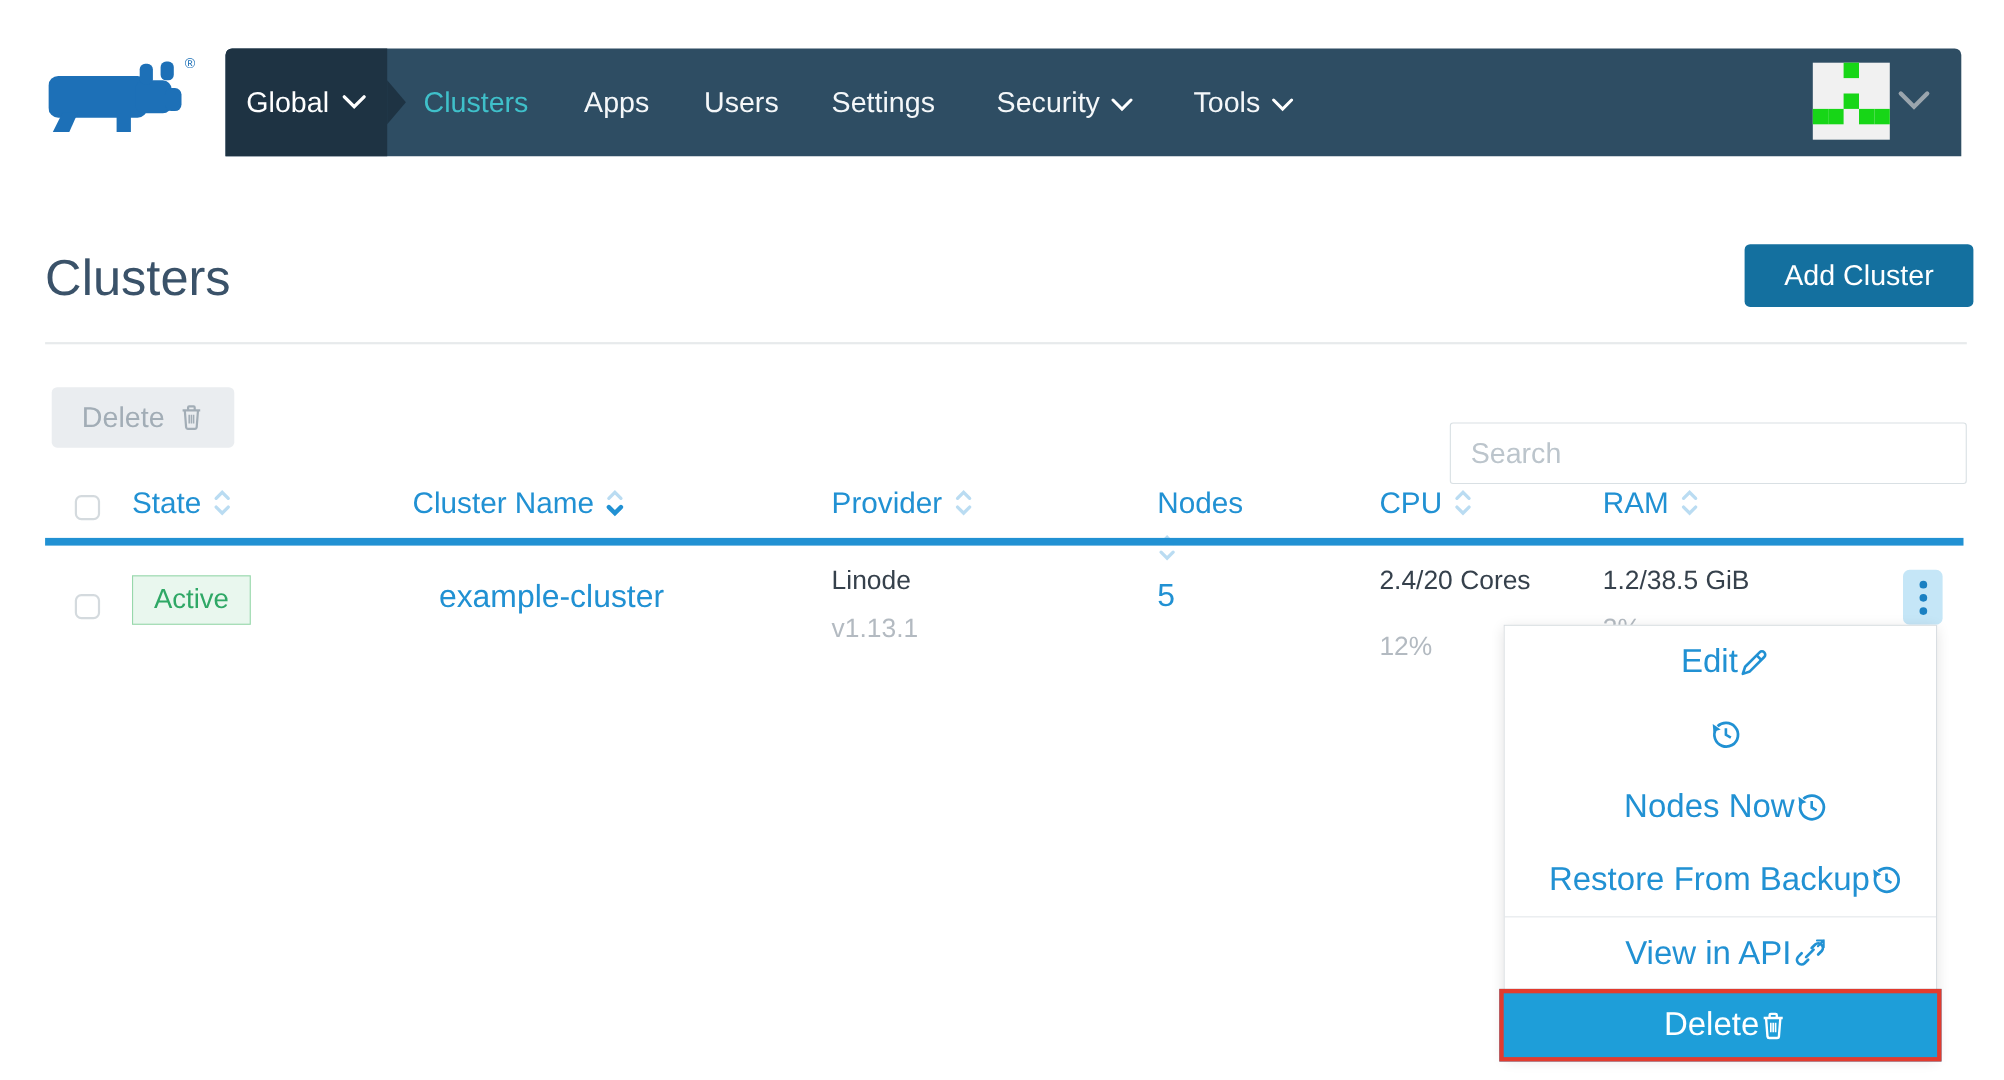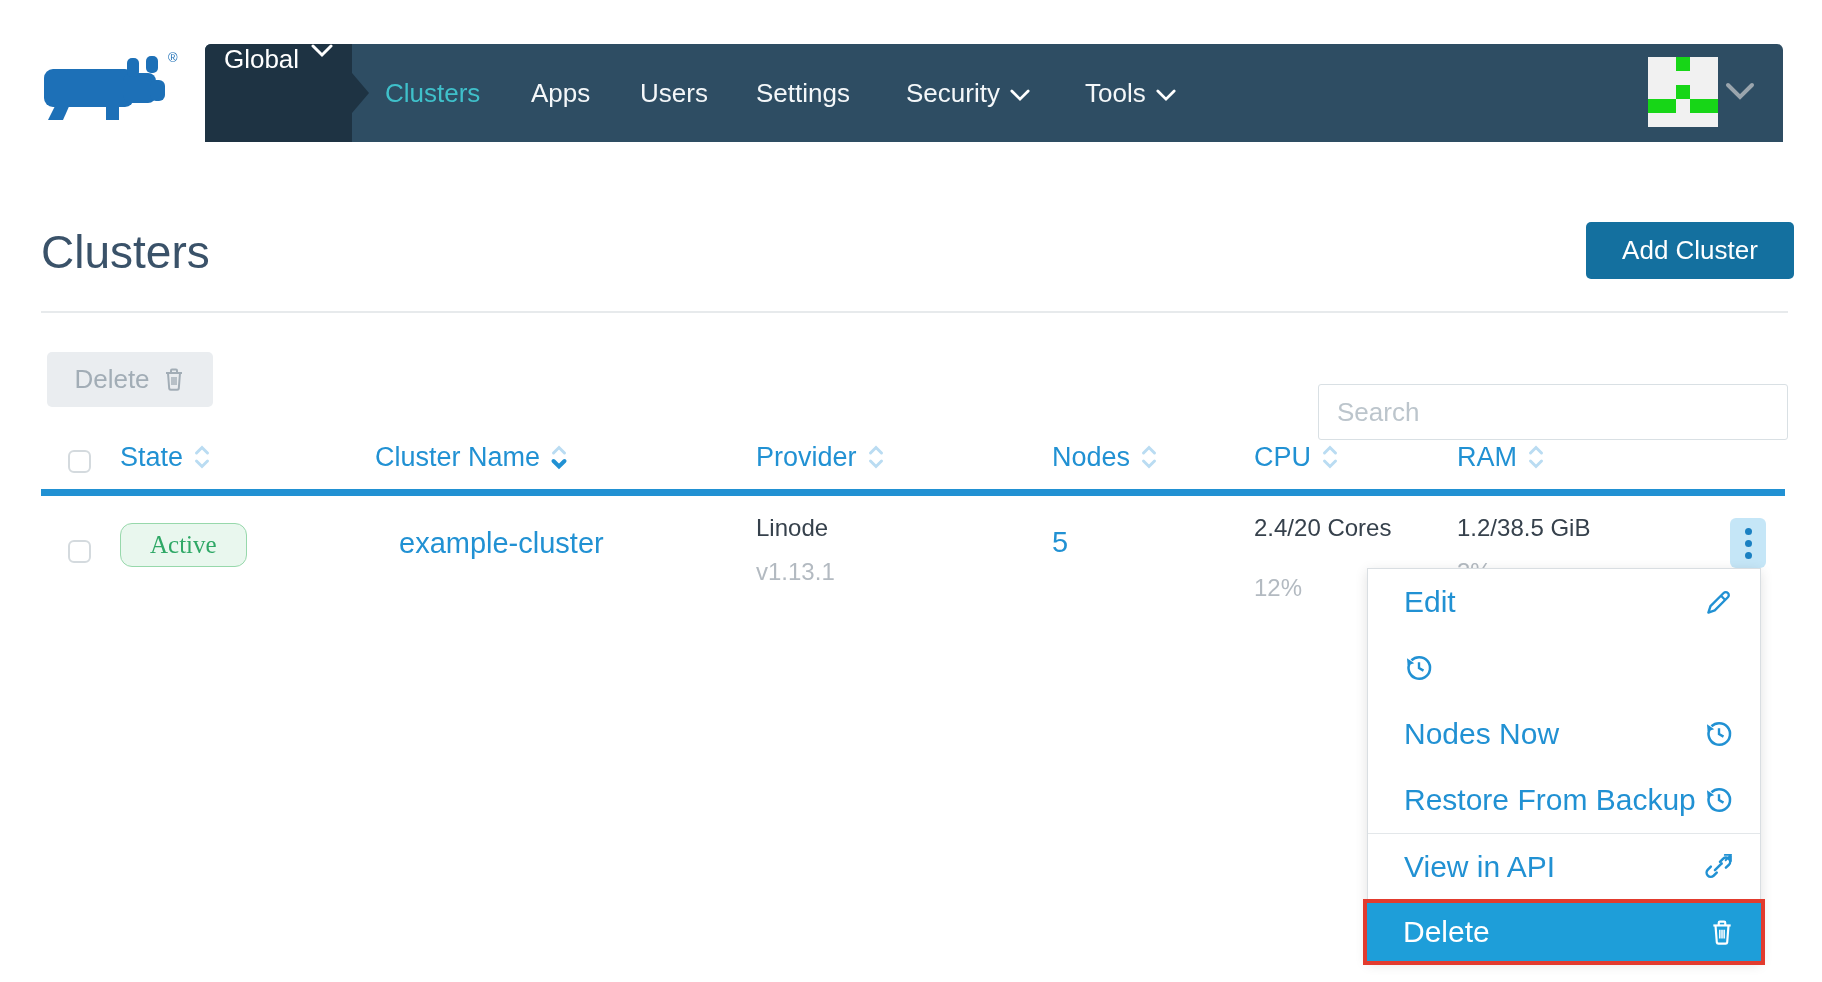--- a/index.html
+++ b/index.html
@@ -6,21 +6,21 @@
   html,body { background:#fff; }
   body { font-family:"Liberation Sans","DejaVu Sans",sans-serif; }
   .canvas { position:relative; width:1822px; height:982px; background:#fff; overflow:hidden; }
 
   
   .logo { position:absolute; left:44px; top:54px; }
   .trademark { position:absolute; left:168px; top:50px; font-size:13px; color:#1d70b7; }
   .navbar { position:absolute; left:205px; top:44px; width:1578px; height:98px;
             background:#2e4d63; border-radius:6px 6px 0 0; }
   .nav-env { position:absolute; left:0; top:0; width:147px; height:98px; background:#1e3343;
-             border-radius:6px 0 0 0; display:flex; align-items:flex-start; justify-content:center;
+             border-radius:6px 0 0 0; display:flex; align-items:center; justify-content:center;
              gap:12px; color:#fff; font-size:26px; cursor:pointer; }
   .nav-arrow { position:absolute; left:147px; top:29px; width:0; height:0;
                border-left:17px solid #1e3343; border-top:20px solid transparent;
                border-bottom:20px solid transparent; }
   .nav-item { position:absolute; top:0; height:98px; line-height:98px; color:#f4f7f9;
               font-size:26px; cursor:pointer; white-space:nowrap; }
   .nav-item.active { color:#3fc0ca; }
   .nav-item .chev { margin-left:10px; }
   .avatar { position:absolute; left:1443px; top:13px; width:70px; height:70px; background:#f1f1f1;
             display:grid; grid-template-columns:repeat(5,1fr); grid-template-rows:repeat(5,1fr);
@@ -44,43 +44,43 @@
   .search::placeholder { color:#bcc5cc; }
 
   
   .checkbox { position:absolute; width:23px; height:23px; border:2px solid #d4dade; border-radius:6px;
               background:#fff; cursor:pointer; }
   .cb-header { left:68px; top:450px; }
   .cb-row { left:68px; top:540px; }
   .th { position:absolute; top:442px; display:inline-flex; align-items:flex-start; gap:10px;
         color:#2191d3; font-size:27px; cursor:pointer; }
   .th-state { left:120px; } .th-name { left:375px; } .th-provider { left:756px; }
-  .th-nodes { left:1052px; } .th-cpu { left:1254px; } .th-ram { left:1457px; }
+  .th-nodes { left:1052px;flex-direction:column; } .th-cpu { left:1254px; } .th-ram { left:1457px; }
   .blue-rule { position:absolute; left:41px; top:489px; width:1744px; height:7px; background:#2191d3; }
 
-  .badge-active { position:absolute; left:120px; top:523px; padding:7px 29px; background:#e9f7ee;
-                  border:1px solid #97d8ab; border-radius:12px; color:#2fa866; font-size:25px;font-family:Liberation Serif, serif; }
+  .badge-active { position:absolute; left:120px; top:523px; padding:7px 19px; background:#e9f7ee;
+                  border:1px solid #97d8ab; border-radius:0; color:#2fa866; font-size:25px; }
   .cell-link { position:absolute; left:375px; top:527px; color:#2191d3; font-size:29px;
                text-decoration:none; cursor:pointer;margin-left:24px; }
   .cell-main { position:absolute; color:#36414c; font-size:24px; }
   .cell-sub  { position:absolute; color:#b3bac1; font-size:24px; }
   .provider-main { left:756px; top:514px; } .provider-sub { left:756px; top:558px; }
   .nodes-val { position:absolute; left:1052px; top:526px; color:#2191d3; font-size:29px; cursor:pointer; }
   .cpu-main { left:1254px; top:514px; } .cpu-sub { left:1254px; top:574px; }
   .ram-main { left:1457px; top:514px; } .ram-sub { left:1457px; top:558px; }
 
   .btn-kebab { position:absolute; left:1730px; top:518px; width:36px; height:50px; background:#c5e6f7;
                border:none; border-radius:6px; display:flex; flex-direction:column; align-items:center;
                justify-content:center; gap:5px; cursor:pointer; }
   .btn-kebab i { width:7px; height:7px; border-radius:50%; background:#1a80c2; }
 
   
   .ctx-menu { position:absolute; left:1367px; top:568px; width:394px; background:#fff;
               border:1px solid #d9dee2; box-shadow:0 3px 12px rgba(0,0,0,.12); z-index:5; }
-  .mi { height:66px; display:flex; align-items:center; justify-content:space-between;
+  .mi { height:66px; display:flex; align-items:center; justify-content:center;
         padding:0 26px 0 36px; color:#2191d3; font-size:30px; cursor:pointer; background:#fff; }
   .mi-divider { border-top:1px solid #e3e7ea; }
   .mi-delete { background:#1e9ed9; color:#fff; border:4px solid #e23b2e;
                margin:0 -5px -5px -5px; height:66px; }
 </style>
 </head>
 <body>
 
 <div class="canvas">
 

